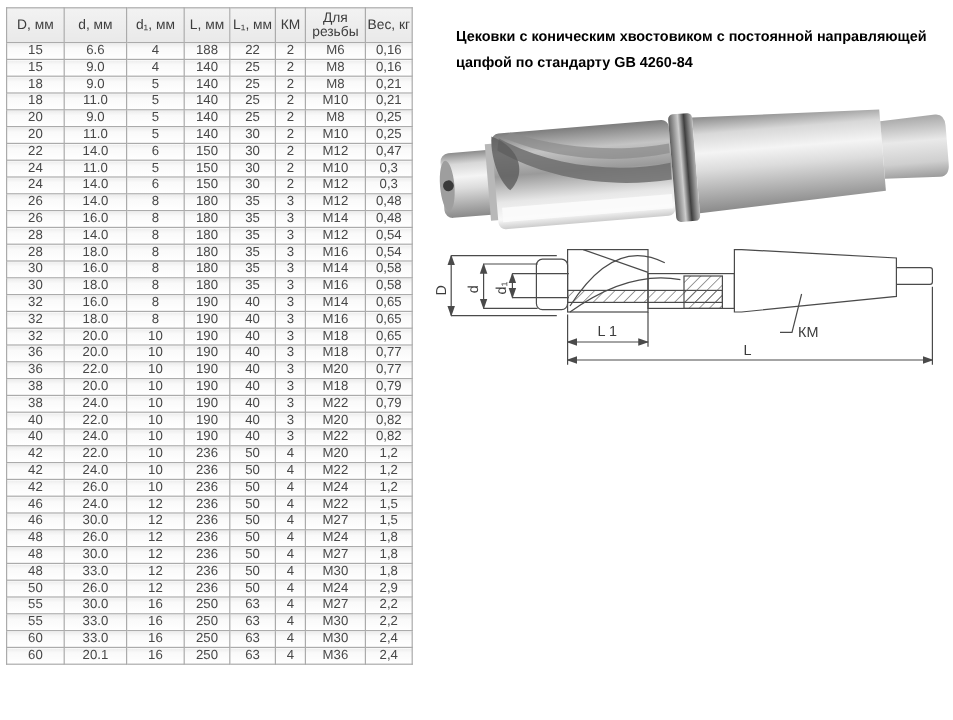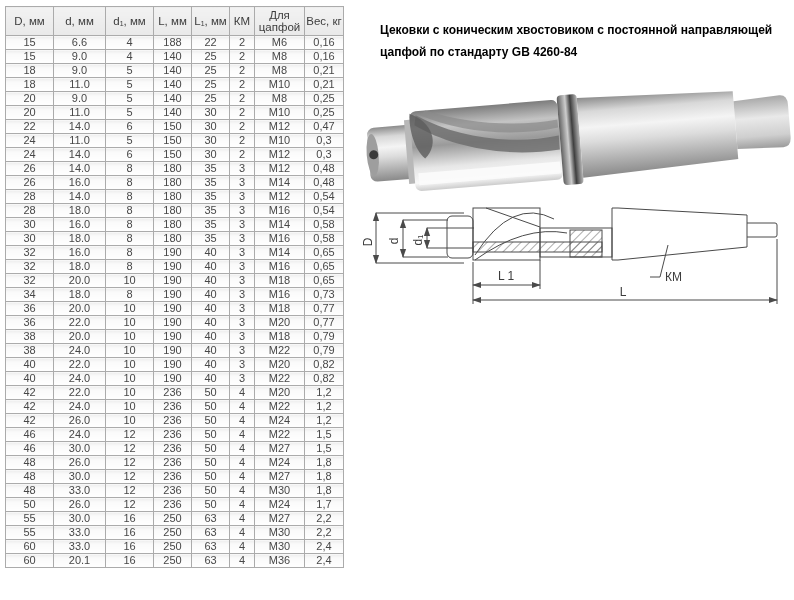--- a/index.html
+++ b/index.html
@@ -50,21 +50,21 @@
           <col class="c7">
       </colgroup>
       <thead>
         <tr>
             <th>D, мм</th>
             <th>d, мм</th>
             <th>d₁, мм</th>
             <th>L, мм</th>
             <th>L₁, мм</th>
             <th>КМ</th>
-            <th>Для цапфой</th>
+            <th>Для резьбы</th>
             <th>Вес, кг</th>
           </tr>
       </thead>
       <tbody>
           <tr>
             <td>15</td>
             <td>6.6</td>
             <td>4</td>
             <td>188</td>
             <td>22</td>
@@ -236,30 +236,20 @@
             <td>32</td>
             <td>20.0</td>
             <td>10</td>
             <td>190</td>
             <td>40</td>
             <td>3</td>
             <td>М18</td>
             <td>0,65</td>
           </tr>
           <tr>
-            <td>34</td>
-            <td>18.0</td>
-            <td>8</td>
-            <td>190</td>
-            <td>40</td>
-            <td>3</td>
-            <td>М16</td>
-            <td>0,73</td>
-          </tr>
-          <tr>
             <td>36</td>
             <td>20.0</td>
             <td>10</td>
             <td>190</td>
             <td>40</td>
             <td>3</td>
             <td>М18</td>
             <td>0,77</td>
           </tr>
           <tr>
@@ -393,21 +383,21 @@
             <td>1,8</td>
           </tr>
           <tr>
             <td>50</td>
             <td>26.0</td>
             <td>12</td>
             <td>236</td>
             <td>50</td>
             <td>4</td>
             <td>М24</td>
-            <td>1,7</td>
+            <td>2,9</td>
           </tr>
           <tr>
             <td>55</td>
             <td>30.0</td>
             <td>16</td>
             <td>250</td>
             <td>63</td>
             <td>4</td>
             <td>М27</td>
             <td>2,2</td>

